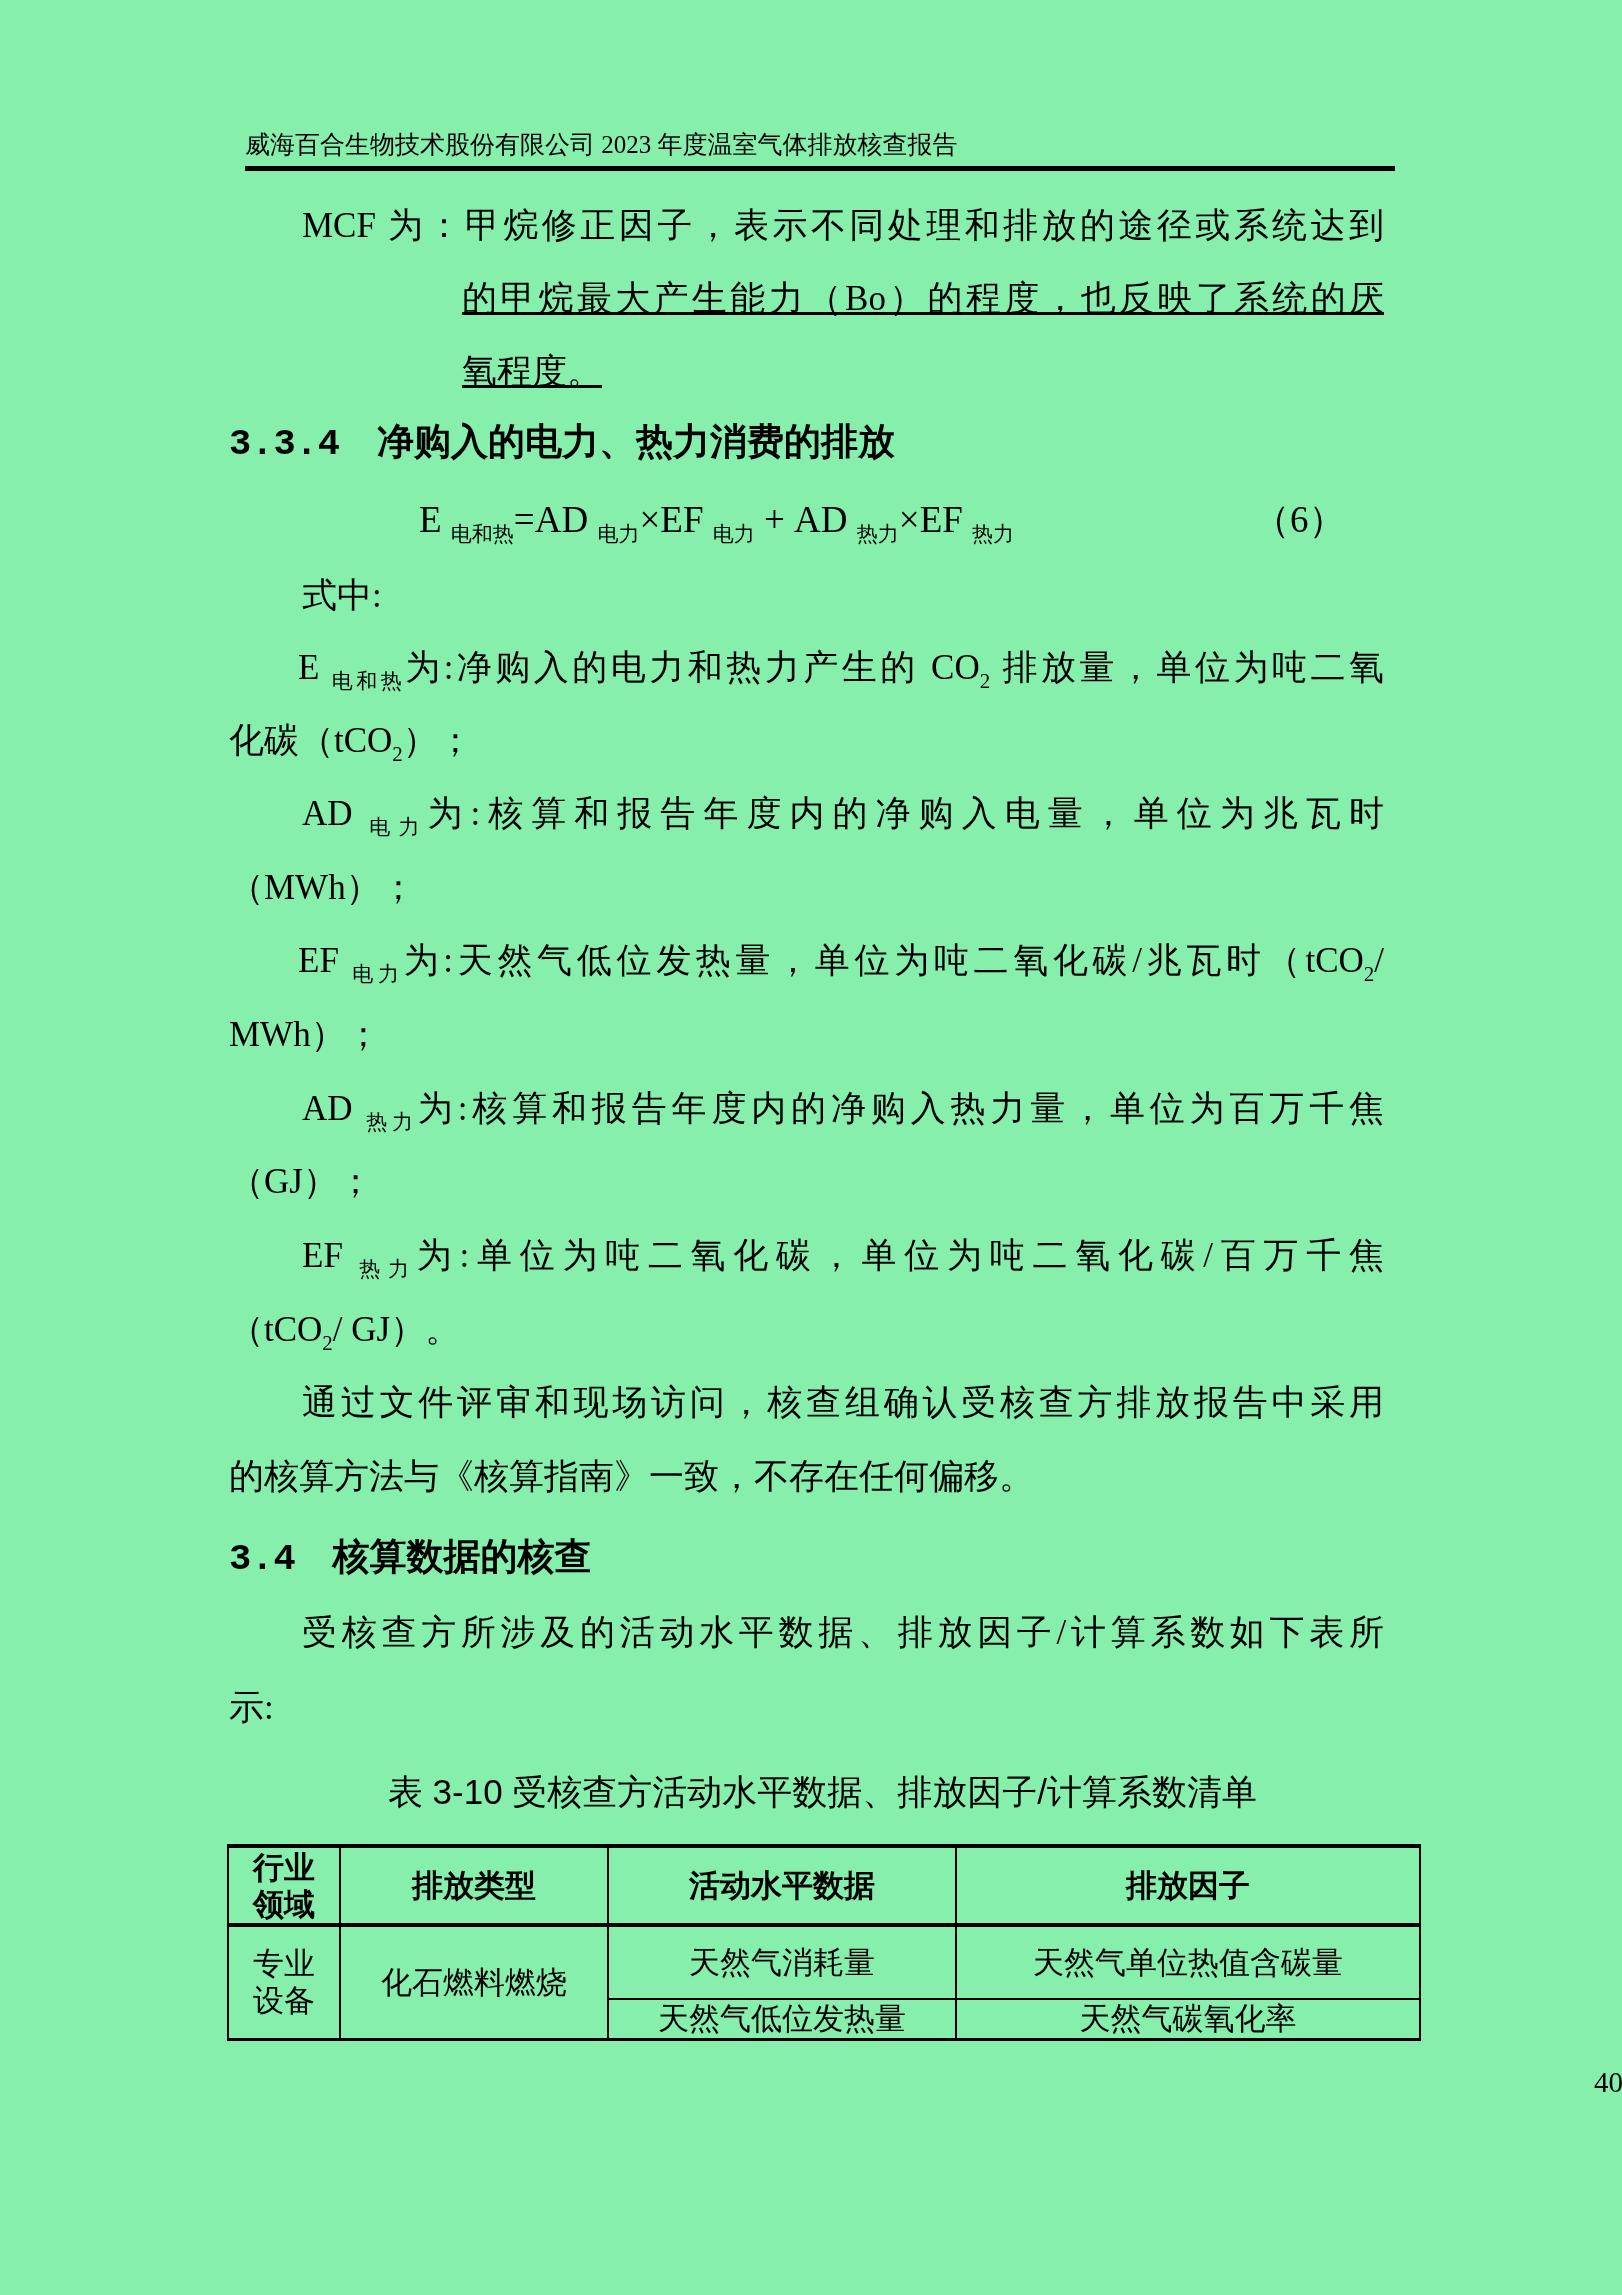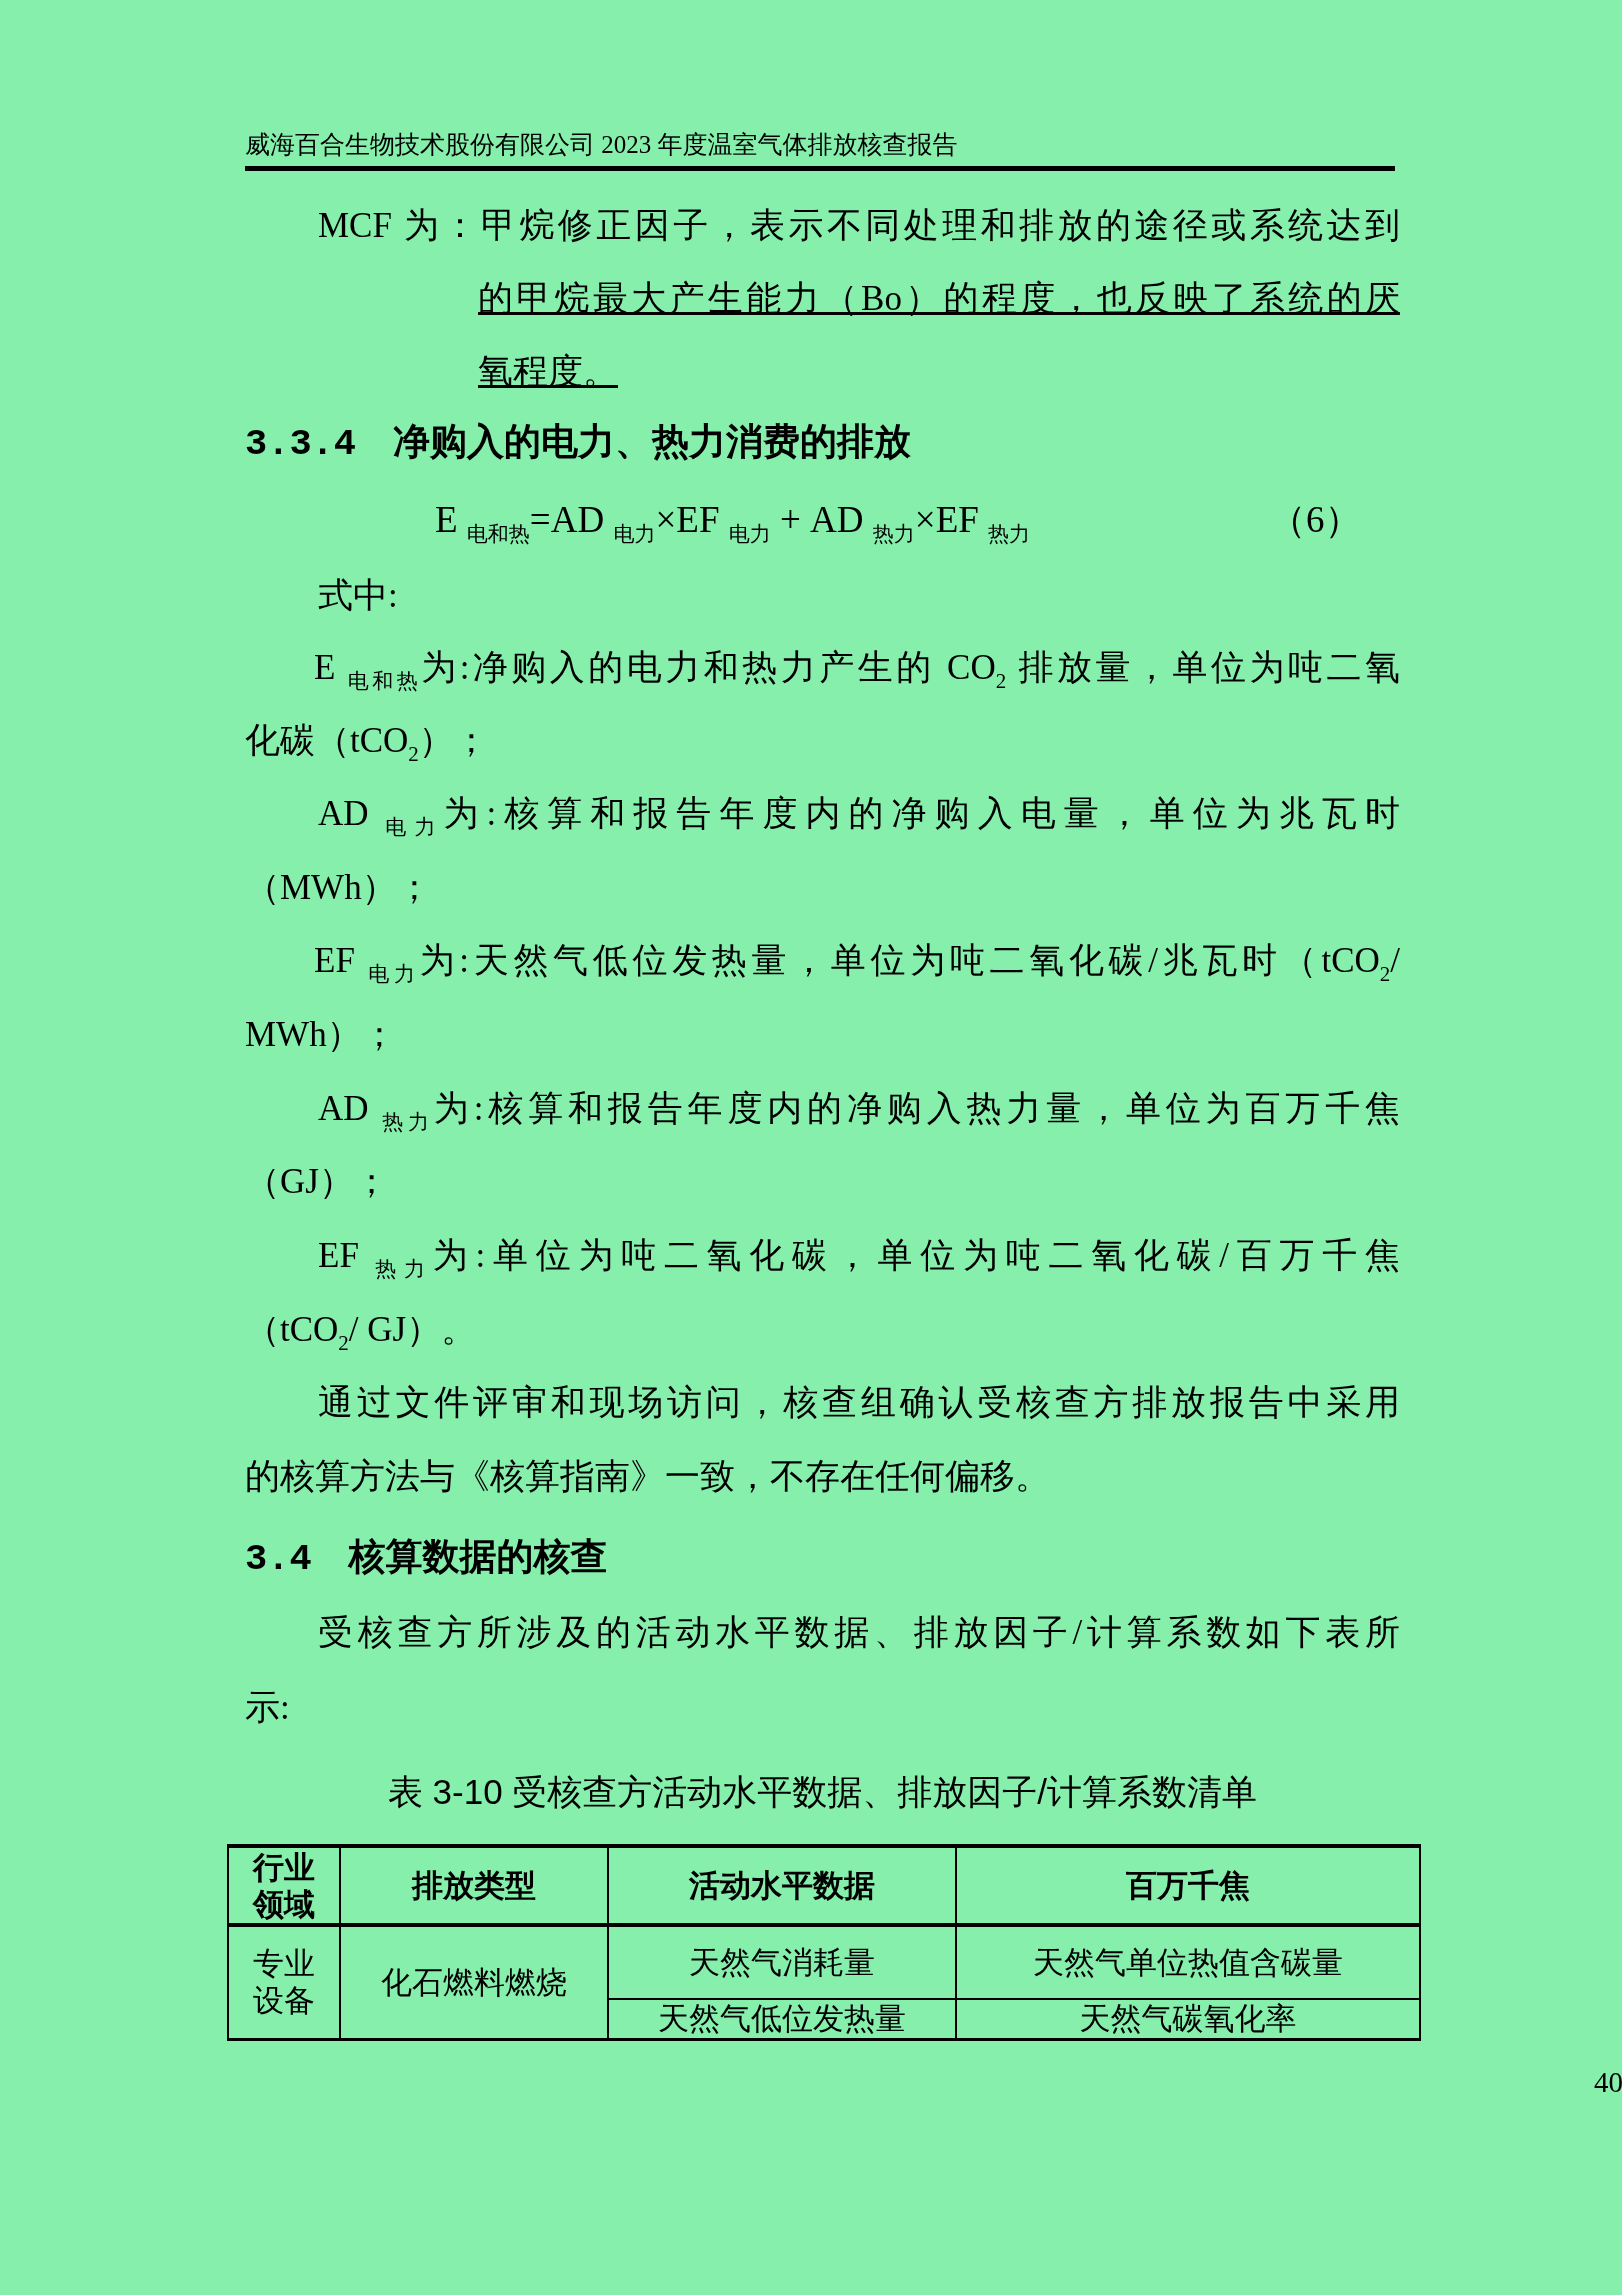--- a/index.html
+++ b/index.html
@@ -15,21 +15,21 @@
   
   .pg-header{
     position:absolute;left:245px;right:228px;top:130px;
     font-size:25px;line-height:29px;
     padding-bottom:6.5px;
     border-bottom:5.2px solid #000;
     white-space:nowrap;
   }
   
   .line{
-    position:absolute;left:245px;width:1155px;
+    position:absolute;left:229px;width:1155px;
     font-size:35px;line-height:41px;
     white-space:normal;
   }
   .just{
     text-align:justify;
     text-align-last:justify;
     text-justify:inter-character;
   }
   .ind2{padding-left:73px;box-sizing:border-box;}
   .hang{padding-left:233px;box-sizing:border-box;text-decoration:underline;}
@@ -129,21 +129,21 @@
       <col style="width:464px">
     </colgroup>
     <thead>
       <tr>
         <th>
           <span>行业</span><br>
           <span>领域</span>
         </th>
         <th>排放类型</th>
         <th>活动水平数据</th>
-        <th>百万千焦</th>
+        <th>排放因子</th>
       </tr>
     </thead>
     <tbody>
       <tr class="r1">
         <td rowspan="2">
           <span>专业</span><br>
           <span>设备</span>
         </td>
         <td rowspan="2">化石燃料燃烧</td>
         <td>天然气消耗量</td>

